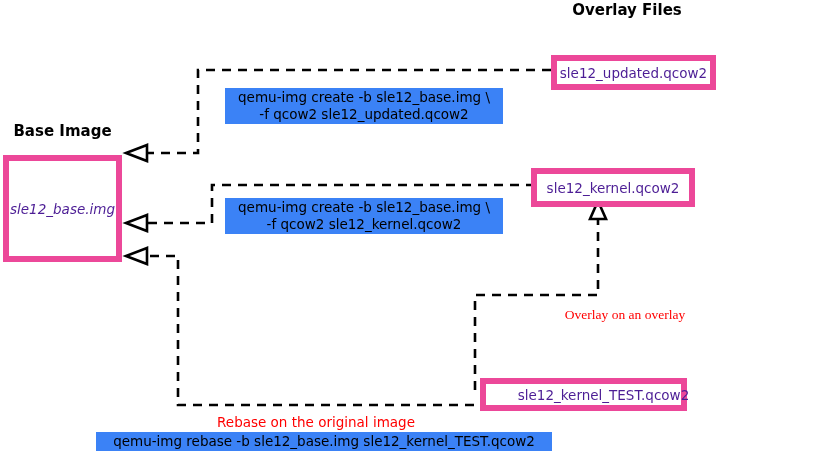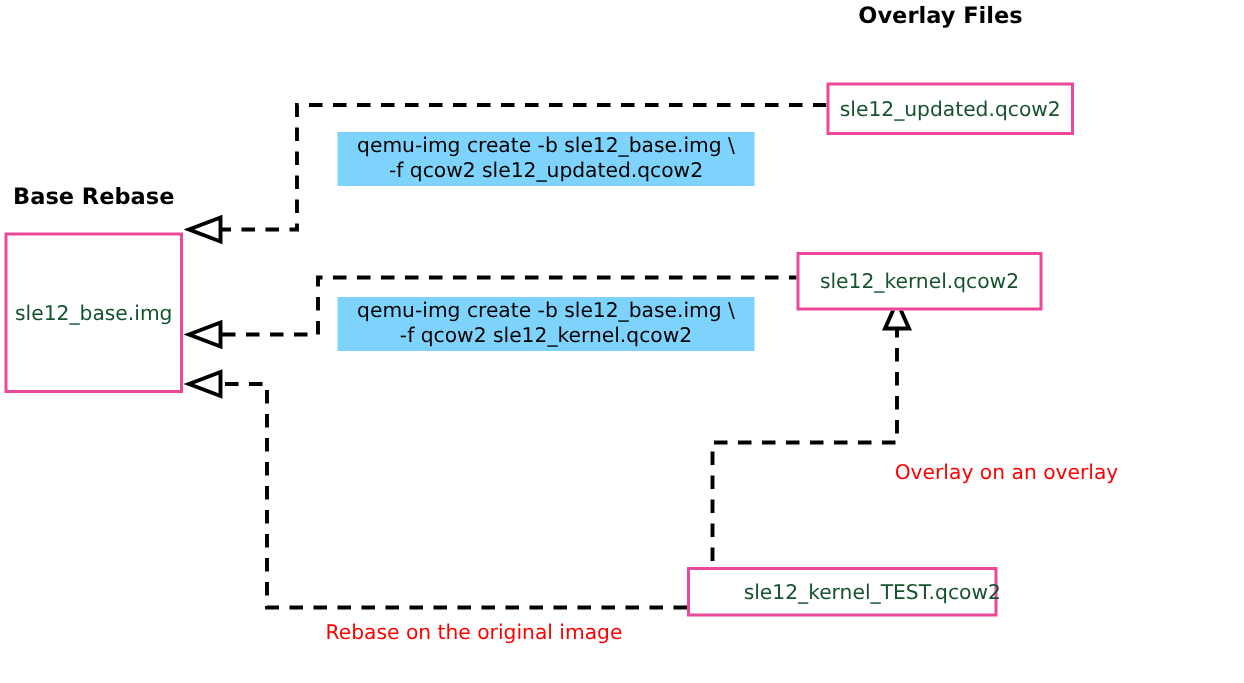--- a/index.html
+++ b/index.html
@@ -40,58 +40,59 @@
   }
   #base-heading {
     left: 0px;
     top: 122px;
     width: 125px;
     font-size: 15px;
   }
   .filebox {
     position: absolute;
     box-sizing: border-box;
-    border: 2px solid #ec4899;
+    border: 6px solid #ec4899;
     background: #ffffff;
-    color: #14532d;
+    color: #4c1d95;
     font-size: 13.5px;
     display: flex;
     align-items: center;
     justify-content: center;
     white-space: nowrap;
     z-index: 3;
   }
   #base-image-box {
     left: 3px;
     top: 155px;
     width: 119px;
     height: 107px;
+    font-style: italic;
   }
   #box-updated {
     left: 551px;
     top: 55px;
     width: 165px;
     height: 35px;
   }
   #box-kernel {
     left: 531px;
     top: 168px;
     width: 164px;
     height: 39px;
   }
   #box-kernel-test {
-    left: 458px;
+    left: 480px;
     top: 378px;
     width: 207px;
     height: 33px;
     padding-left: 40px;
   }
   .cmd {
     position: absolute;
-    background: #7dd3fc;
+    background: #3b82f6;
     color: #000000;
     font-size: 13.5px;
     line-height: 17px;
     text-align: center;
     white-space: pre;
     padding: 1px 4px;
     box-sizing: border-box;
     z-index: 4;
   }
   #cmd-updated {
@@ -116,23 +117,24 @@
   }
   .annot {
     position: absolute;
     color: #ff0000;
     font-size: 13.5px;
     text-align: center;
     white-space: nowrap;
     z-index: 4;
   }
   #annot-overlay-on-overlay {
-    left: 518px;
+    left: 472px;
     top: 307px;
     width: 306px;
+    font-family: Liberation Serif, serif;
   }
   #annot-rebase {
     left: 88px;
     top: 414px;
     width: 456px;
   }
 </style>
 </head>
 <body>
 
@@ -158,28 +160,29 @@
     <g>
       <path d="M 475 390 L 475 295 L 598 295 L 598 219" fill="none" stroke="#000000" stroke-width="2.6" stroke-dasharray="9,7" stroke-linecap="butt"></path>
       <polygon points="590,219 598,201 606,219" fill="#ffffff" stroke="#000000" stroke-width="2.6" stroke-linejoin="miter"></polygon>
     </g>
   </svg>
 
   <div class="hdr" id="overlay-heading">
     <div>Overlay Files</div>
   </div>
 
-  <div class="hdr" id="base-heading">Base Rebase</div>
+  <div class="hdr" id="base-heading">Base Image</div>
 
   <div class="filebox" id="base-image-box">sle12_base.img</div>
   <div class="filebox" id="box-updated">sle12_updated.qcow2</div>
   <div class="filebox" id="box-kernel">sle12_kernel.qcow2</div>
   <div class="filebox" id="box-kernel-test">sle12_kernel_TEST.qcow2</div>
 
   <div class="cmd" id="cmd-updated">qemu-img create -b sle12_base.img \
 -f qcow2 sle12_updated.qcow2</div>
   <div class="cmd" id="cmd-kernel">qemu-img create -b sle12_base.img \
 -f qcow2 sle12_kernel.qcow2</div>
+  <div class="cmd" id="cmd-rebase">qemu-img rebase -b sle12_base.img sle12_kernel_TEST.qcow2</div>
 
   <div class="annot" id="annot-overlay-on-overlay">Overlay on an overlay</div>
   <div class="annot" id="annot-rebase">Rebase on the original image</div>
 
 </div>
 
 </body></html>

